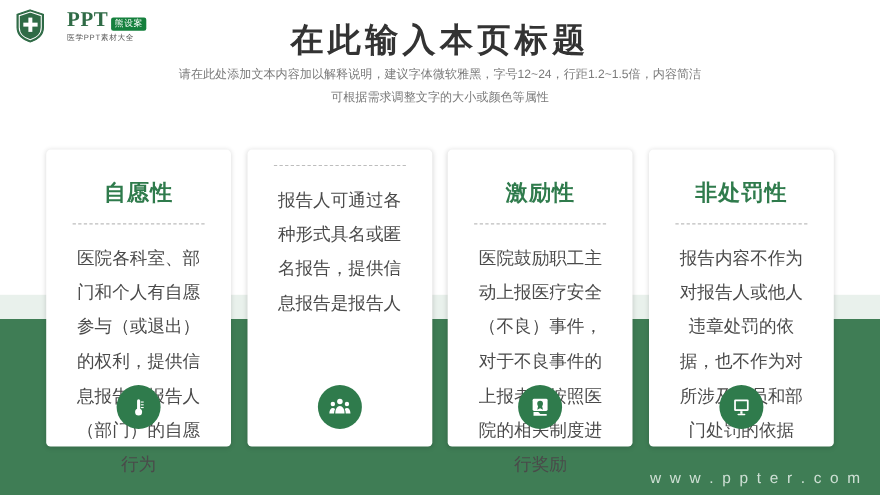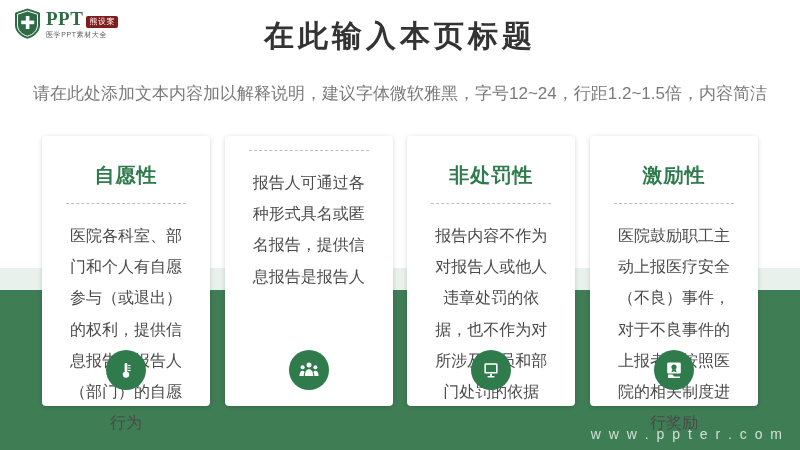--- a/index.html
+++ b/index.html
@@ -36,21 +36,21 @@
     height: 22px;
     background: #e9f1ec;
   }
   
   .logo {
     position: absolute;
     left: 14px;
     top: 8px;
     display: flex;
     align-items: center;
-    gap: 5px;
+    gap: 20px;
   }
   .logo-shield {
     width: 27px;
     height: 31px;
     position: relative;
   }
   .logo-shield svg { display: block; }
   .logo-text {
     display: flex;
     flex-direction: column;
@@ -63,21 +63,21 @@
     gap: 3px;
   }
   .logo-ppt {
     font-family: "Liberation Serif", serif;
     font-weight: bold;
     font-size: 19px;
     color: #2f6b46;
     letter-spacing: 0.5px;
   }
   .logo-badge {
-    background: #7f1d1d;
+    background: #15803d;
     color: #ffffff;
     font-size: 8px;
     padding: 2px 3px 2px 3px;
     border-radius: 2px;
     letter-spacing: 0.5px;
     line-height: 1;
   }
   .logo-sub {
     font-size: 7px;
     color: #5a5a5a;
@@ -91,25 +91,25 @@
     left: 0;
     right: 0;
     text-align: center;
     font-size: 30px;
     font-weight: bold;
     color: #333333;
     letter-spacing: 4px;
   }
   .subtitle {
     position: absolute;
-    top: 78px;
-    left: 0;
-    right: 0;
-    text-align: center;
-    font-size: 17px;
+    top: 58px;
+    left: 0;
+    right: 0;
+    text-align: center;
+    font-size: 11px;
     color: #7a7a7a;
     line-height: 1.9;
   }
   .subtitle div { white-space: nowrap; }
 
   
   .cards {
     position: absolute;
     top: 136px;
     left: 42px;
@@ -198,20 +198,21 @@
         <span class="logo-ppt">PPT</span>
         <span class="logo-badge">熊设案</span>
       </div>
       <div class="logo-sub">医学PPT素材大全</div>
     </div>
   </div>
 
   <div class="title">在此输入本页标题</div>
   <div class="subtitle">
     <div>请在此处添加文本内容加以解释说明，建议字体微软雅黑，字号12~24，行距1.2~1.5倍，内容简洁</div>
+    <div>可根据需求调整文字的大小或颜色等属性</div>
   </div>
 
   <div class="cards">
 
     <div class="card">
       <div class="card-title">自愿性</div>
       <div class="card-sep"></div>
       <div class="card-body">医院各科室、部门和个人有自愿参与（或退出）的权利，提供信息报告是报告人（部门）的自愿行为</div>
       <div class="card-icon">
         <svg width="20" height="20" viewBox="0 0 20 20">
@@ -233,44 +234,44 @@
           <path d="M6.8 16 C6.8 11.8 8.6 9.2 11 9.2 C13.4 9.2 15.2 11.8 15.2 16 Z" fill="#ffffff"></path>
           <circle cx="4.6" cy="7.3" r="2" fill="#ffffff"></circle>
           <path d="M1.4 16 C1.4 12.6 2.8 10.8 4.6 10.8 C5.4 10.8 6.1 11.2 6.6 11.9 C6 13 5.7 14.4 5.7 16 Z" fill="#ffffff"></path>
           <circle cx="17.4" cy="7.3" r="2" fill="#ffffff"></circle>
           <path d="M20.6 16 C20.6 12.6 19.2 10.8 17.4 10.8 C16.6 10.8 15.9 11.2 15.4 11.9 C16 13 16.3 14.4 16.3 16 Z" fill="#ffffff"></path>
         </svg>
       </div>
     </div>
 
     <div class="card">
+      <div class="card-title">激励性</div>
+      <div class="card-sep"></div>
+      <div class="card-body">医院鼓励职工主动上报医疗安全（不良）事件，对于不良事件的上报者，按照医院的相关制度进行奖励</div>
+      <div class="card-icon">
+        <svg width="20" height="20" viewBox="0 0 20 20">
+          <rect x="3.2" y="2.6" width="13.6" height="11" rx="1.3" fill="#ffffff"></rect>
+          <circle cx="10" cy="7" r="2.6" fill="#2f7b4c"></circle>
+          <path d="M8.2 9.2 L7.4 12.4 L10 11.2 L12.6 12.4 L11.8 9.2 Z" fill="#2f7b4c"></path>
+          <path d="M4 14.6 L8.4 14.6 L10.2 16.4 L16 16.4 L16 18 L4 18 Z" fill="#ffffff"></path>
+        </svg>
+      </div>
+    </div>
+
+    <div class="card">
       <div class="card-title">非处罚性</div>
       <div class="card-sep"></div>
       <div class="card-body">报告内容不作为对报告人或他人违章处罚的依据，也不作为对所涉及人员和部门处罚的依据</div>
       <div class="card-icon">
         <svg width="20" height="20" viewBox="0 0 20 20">
           <rect x="3.4" y="3.2" width="13.2" height="10.4" rx="1.2" fill="#ffffff"></rect>
           <rect x="5" y="4.8" width="10" height="7.2" fill="#2f7b4c"></rect>
           <rect x="9" y="13.8" width="2" height="2.4" fill="#ffffff"></rect>
           <rect x="6.4" y="16.1" width="7.2" height="1.4" rx="0.7" fill="#ffffff"></rect>
         </svg>
       </div>
     </div>
 
-    <div class="card">
-      <div class="card-title">激励性</div>
-      <div class="card-sep"></div>
-      <div class="card-body">医院鼓励职工主动上报医疗安全（不良）事件，对于不良事件的上报者，按照医院的相关制度进行奖励</div>
-      <div class="card-icon">
-        <svg width="20" height="20" viewBox="0 0 20 20">
-          <rect x="3.2" y="2.6" width="13.6" height="11" rx="1.3" fill="#ffffff"></rect>
-          <circle cx="10" cy="7" r="2.6" fill="#2f7b4c"></circle>
-          <path d="M8.2 9.2 L7.4 12.4 L10 11.2 L12.6 12.4 L11.8 9.2 Z" fill="#2f7b4c"></path>
-          <path d="M4 14.6 L8.4 14.6 L10.2 16.4 L16 16.4 L16 18 L4 18 Z" fill="#ffffff"></path>
-        </svg>
-      </div>
-    </div>
-
   </div>
 
   <div class="footer">w w w . p p t e r . c o m</div>
 
 </div>
 
 </body></html>

